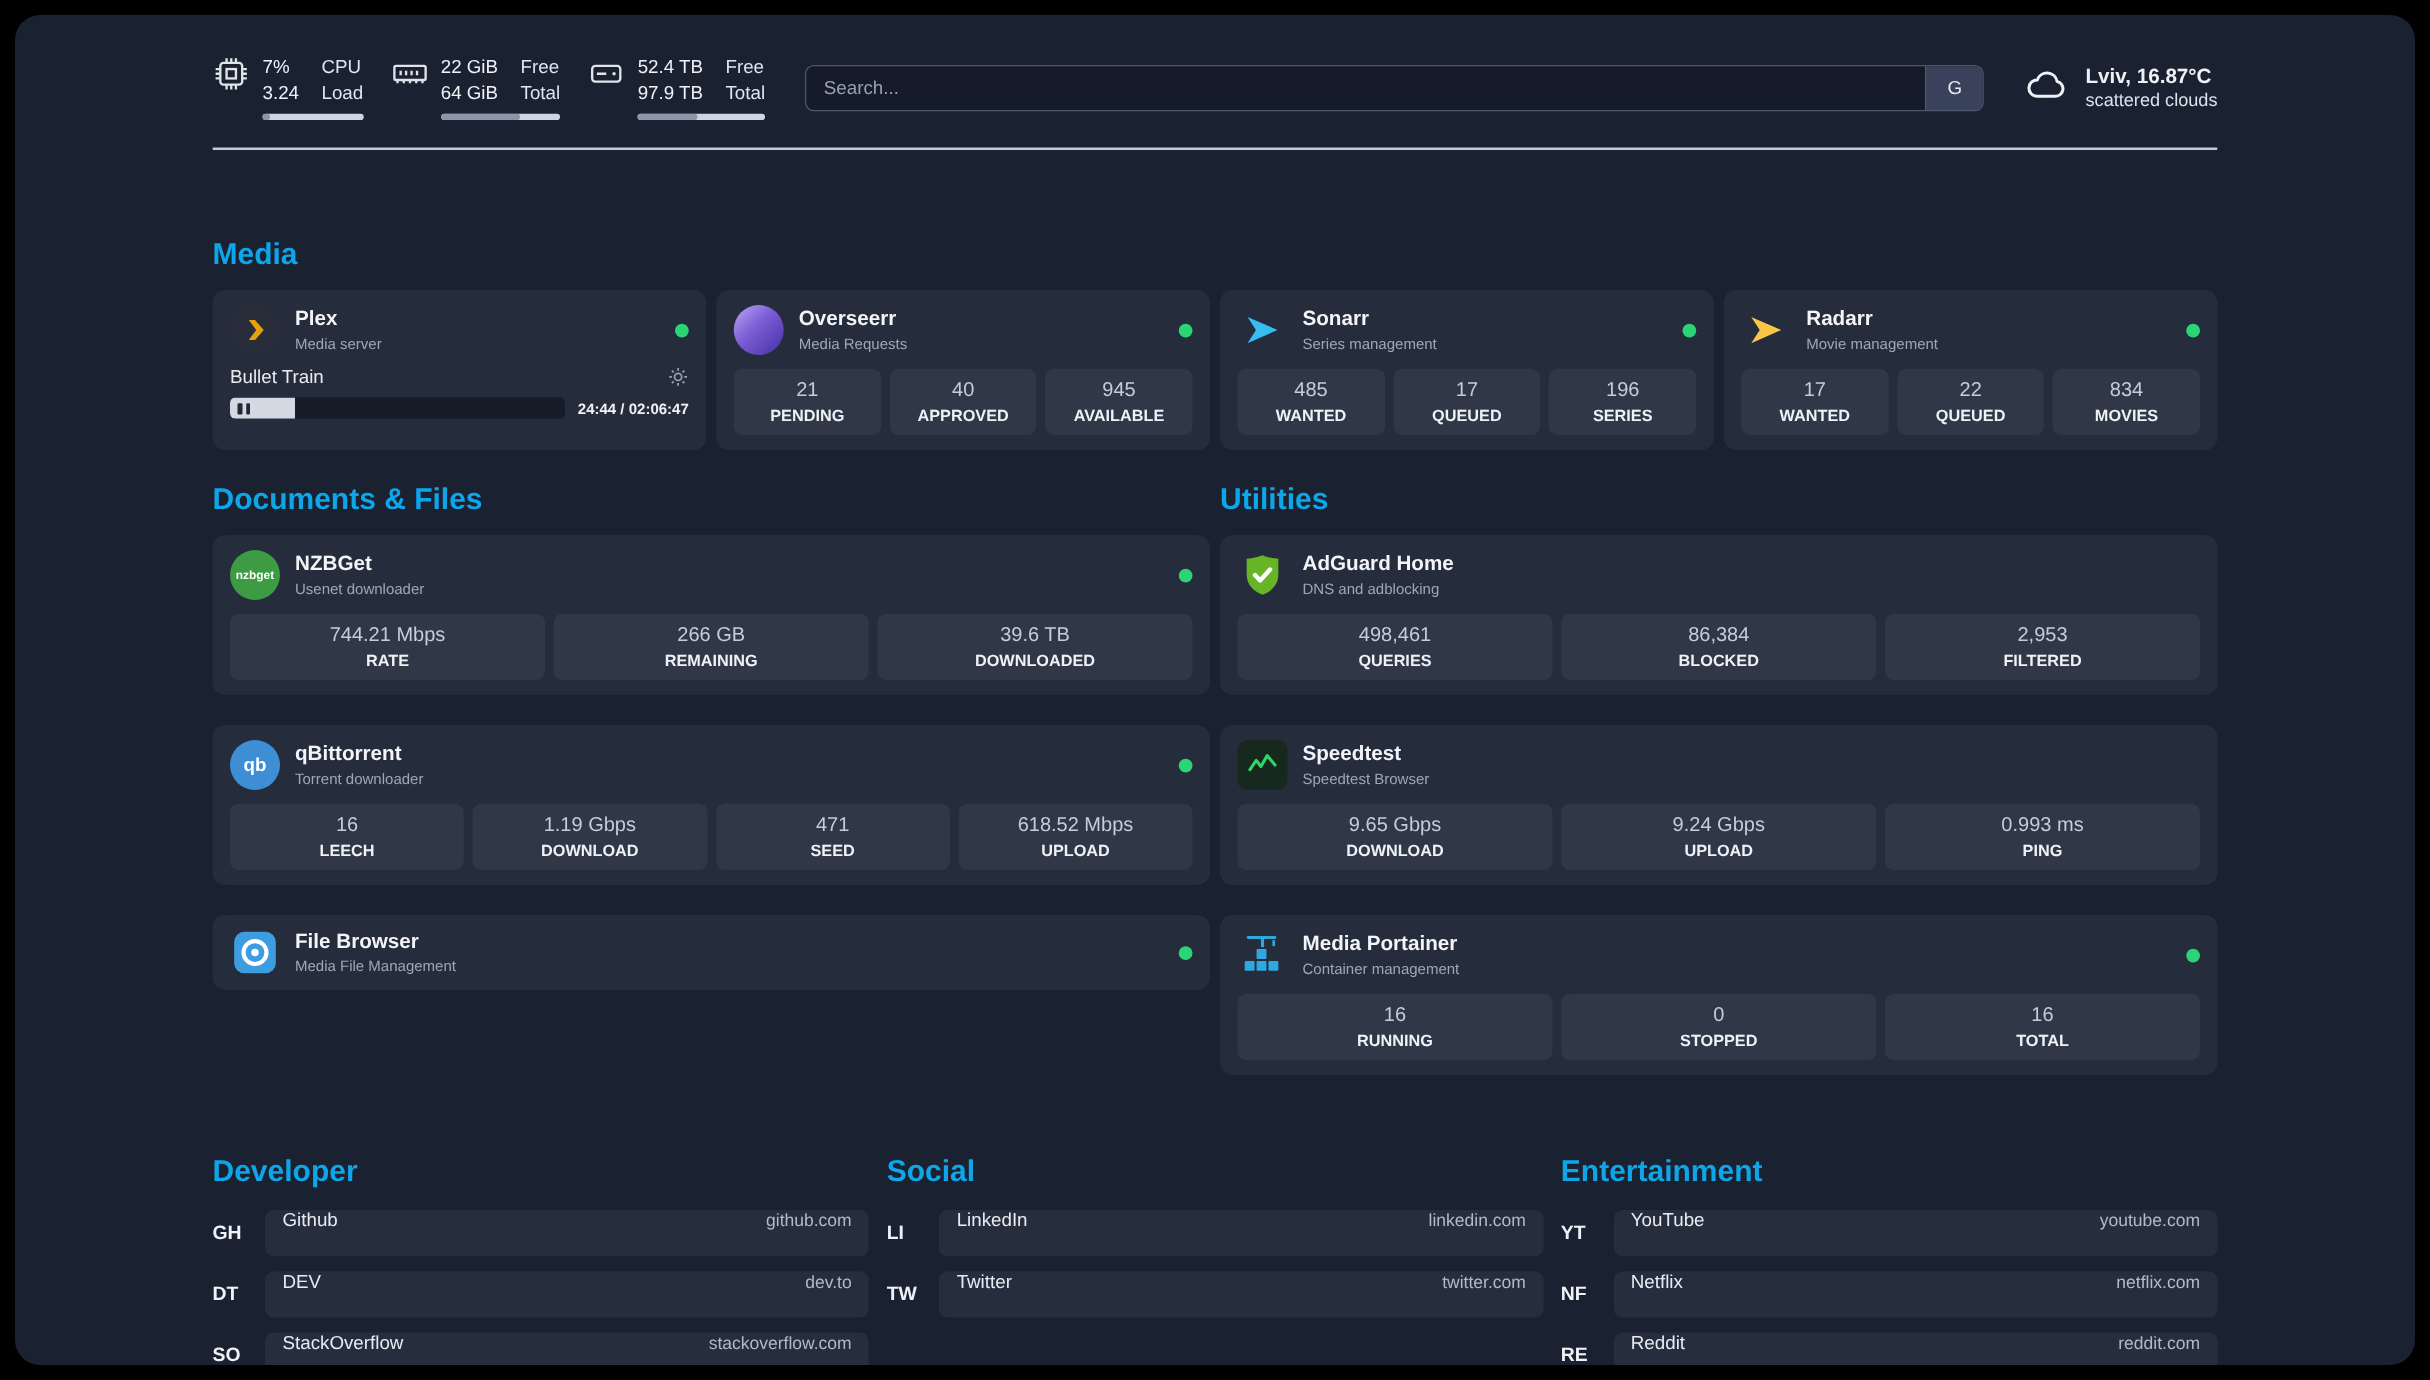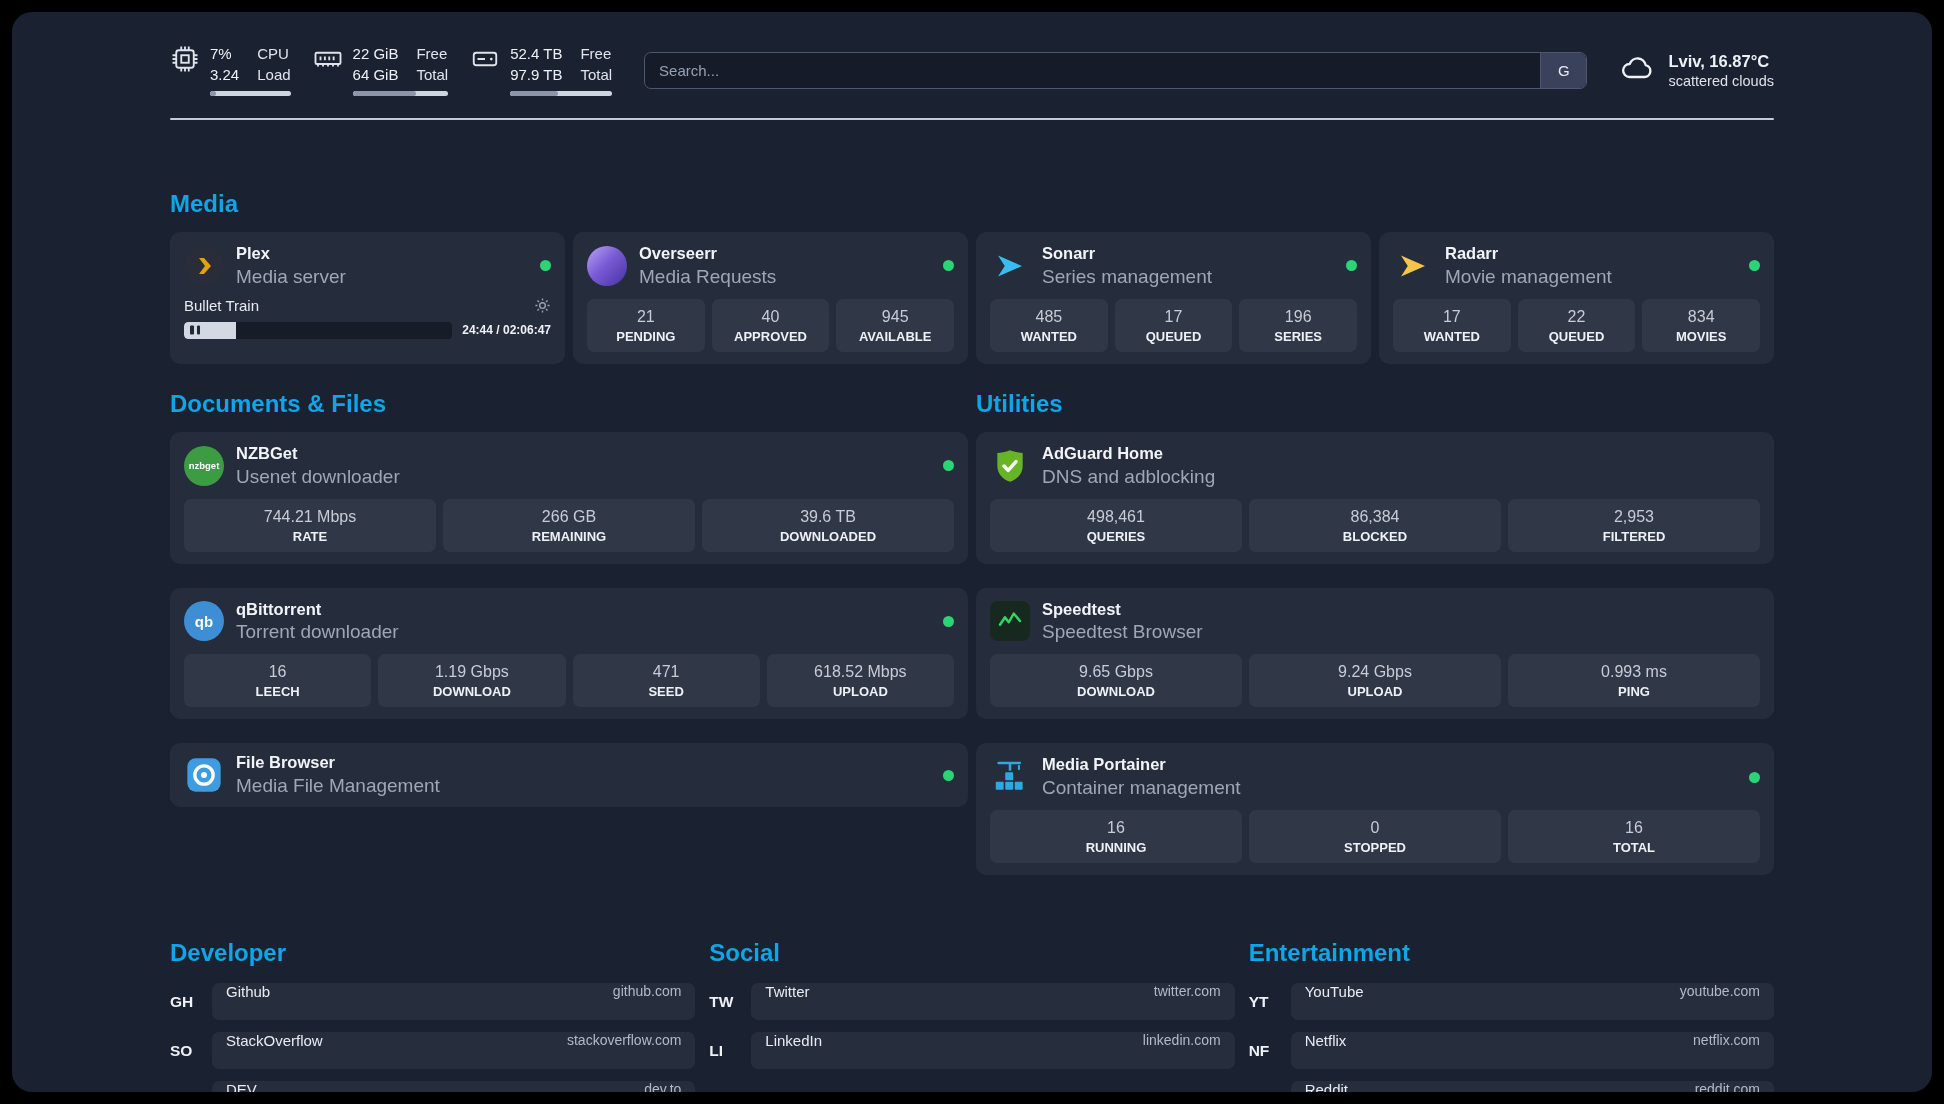--- a/index.html
+++ b/index.html
@@ -42,21 +42,21 @@
   
   .sec-title { font-size: 24px; font-weight: 600; color: #0ea5e9; }
   .media-sec { margin-top: 70px; }
   .media-grid { display: grid; grid-template-columns: repeat(4, 1fr); gap: 8px; margin-top: 14px; }
 
   .card { background: #252c3c; border-radius: 10px; padding: 12px 14px; }
   .card-head { display: flex; align-items: center; gap: 12px; }
   .app-icon { width: 40px; height: 40px; flex: 0 0 40px; display: flex; align-items: center; justify-content: center; }
   .circle { width: 40px; height: 40px; border-radius: 50%; display: flex; align-items: center; justify-content: center; }
   .app-name { font-size: 16.5px; font-weight: 600; color: #f2f4f8; line-height: 1.2; }
-  .app-sub { font-size: 19px; color: #9fa7b7; margin-top: 2px; }
+  .app-sub { font-size: 12px; color: #9fa7b7; margin-top: 2px; }
   .dot { width: 11px; height: 11px; border-radius: 50%; background: #2bd576; margin-left: auto; flex: 0 0 11px; }
   .stats { display: flex; gap: 7px; margin-top: 11px; }
   .tile { flex: 1; background: #303848; border-radius: 7px; padding: 8px 6px; text-align: center; }
   .tile-val { font-size: 16px; color: #c6ccd8; line-height: 1.25; }
   .tile-lab { font-size: 13px; font-weight: 700; color: #eef1f6; margin-top: 2px; }
 
   
   .np-row { display: flex; align-items: flex-end; margin-top: 9px; }
   .np-title { font-size: 15px; color: #e8ebf1; }
   .gear { margin-left: auto; cursor: pointer; display: flex; }
@@ -506,51 +506,51 @@
     <div class="bm-col">
       <div class="sec-title">Developer</div>
       <div class="bm-row">
         <span class="bm-code">GH</span>
         <div class="bm-pill">
           <span class="bm-name">Github</span>
           <span class="bm-url">github.com</span>
         </div>
       </div>
       <div class="bm-row">
+        <span class="bm-code">DT</span>
+        <div class="bm-pill">
+          <span class="bm-name">DEV</span>
+          <span class="bm-url">dev.to</span>
+        </div>
+      </div>
+      <div class="bm-row">
         <span class="bm-code">SO</span>
         <div class="bm-pill">
           <span class="bm-name">StackOverflow</span>
           <span class="bm-url">stackoverflow.com</span>
         </div>
       </div>
-      <div class="bm-row">
-        <span class="bm-code">DT</span>
-        <div class="bm-pill">
-          <span class="bm-name">DEV</span>
-          <span class="bm-url">dev.to</span>
-        </div>
-      </div>
     </div>
 
     <div class="bm-col">
       <div class="sec-title">Social</div>
       <div class="bm-row">
+        <span class="bm-code">LI</span>
+        <div class="bm-pill">
+          <span class="bm-name">LinkedIn</span>
+          <span class="bm-url">linkedin.com</span>
+        </div>
+      </div>
+      <div class="bm-row">
         <span class="bm-code">TW</span>
         <div class="bm-pill">
           <span class="bm-name">Twitter</span>
           <span class="bm-url">twitter.com</span>
         </div>
       </div>
-      <div class="bm-row">
-        <span class="bm-code">LI</span>
-        <div class="bm-pill">
-          <span class="bm-name">LinkedIn</span>
-          <span class="bm-url">linkedin.com</span>
-        </div>
-      </div>
     </div>
 
     <div class="bm-col">
       <div class="sec-title">Entertainment</div>
       <div class="bm-row">
         <span class="bm-code">YT</span>
         <div class="bm-pill">
           <span class="bm-name">YouTube</span>
           <span class="bm-url">youtube.com</span>
         </div>

